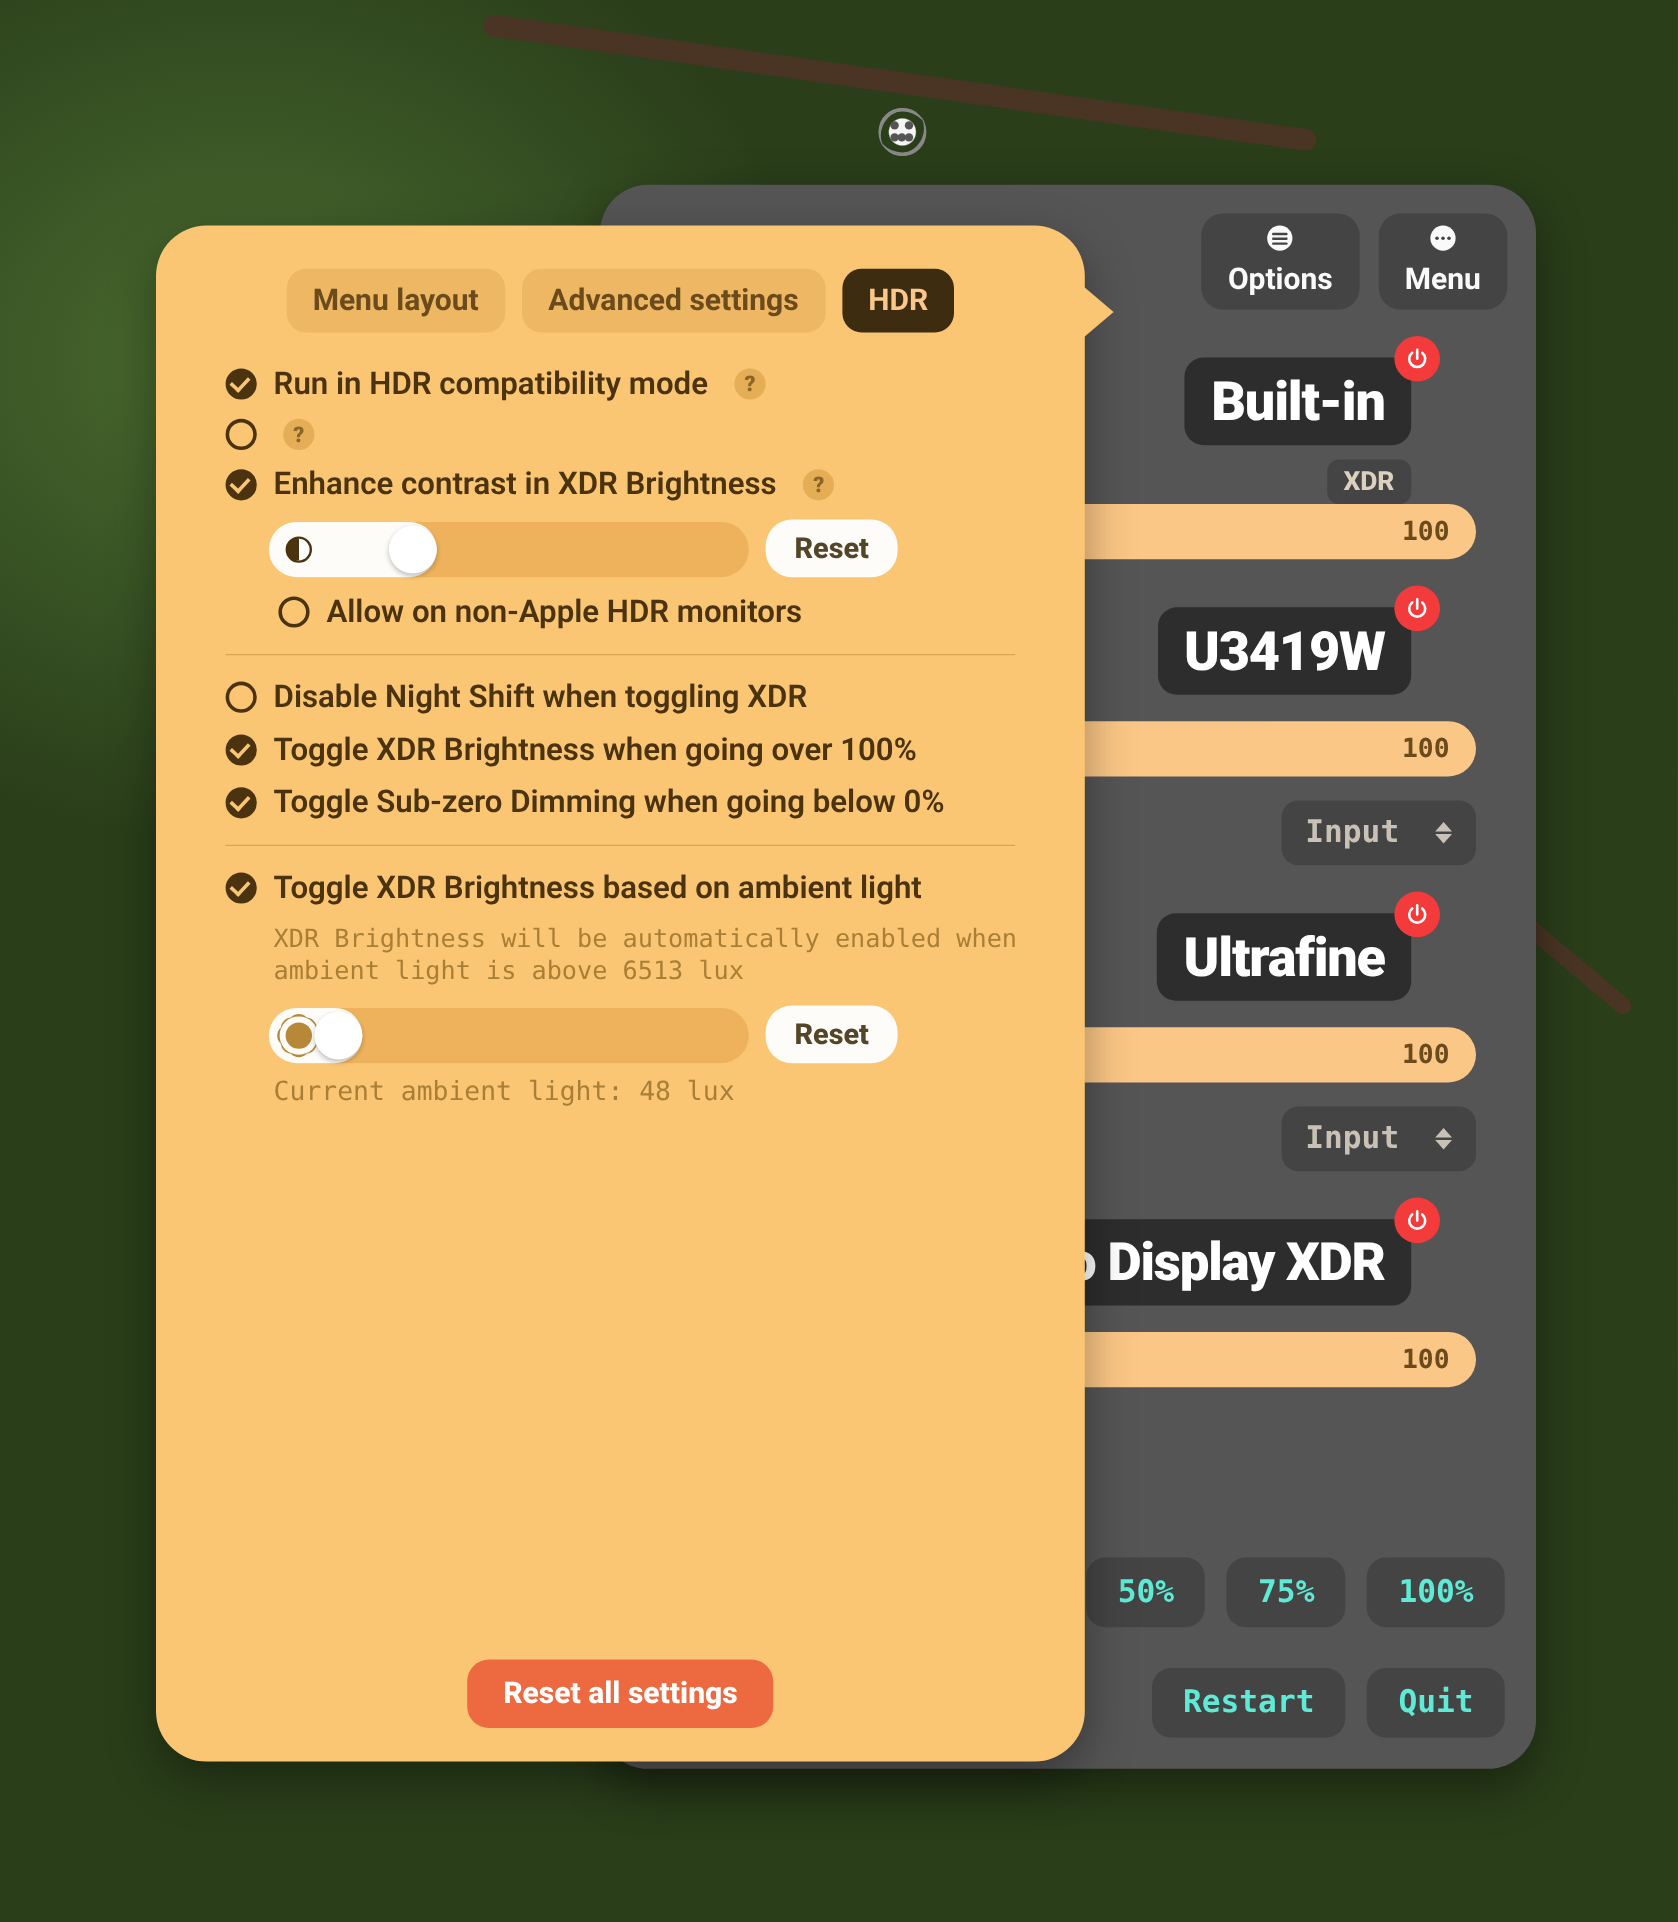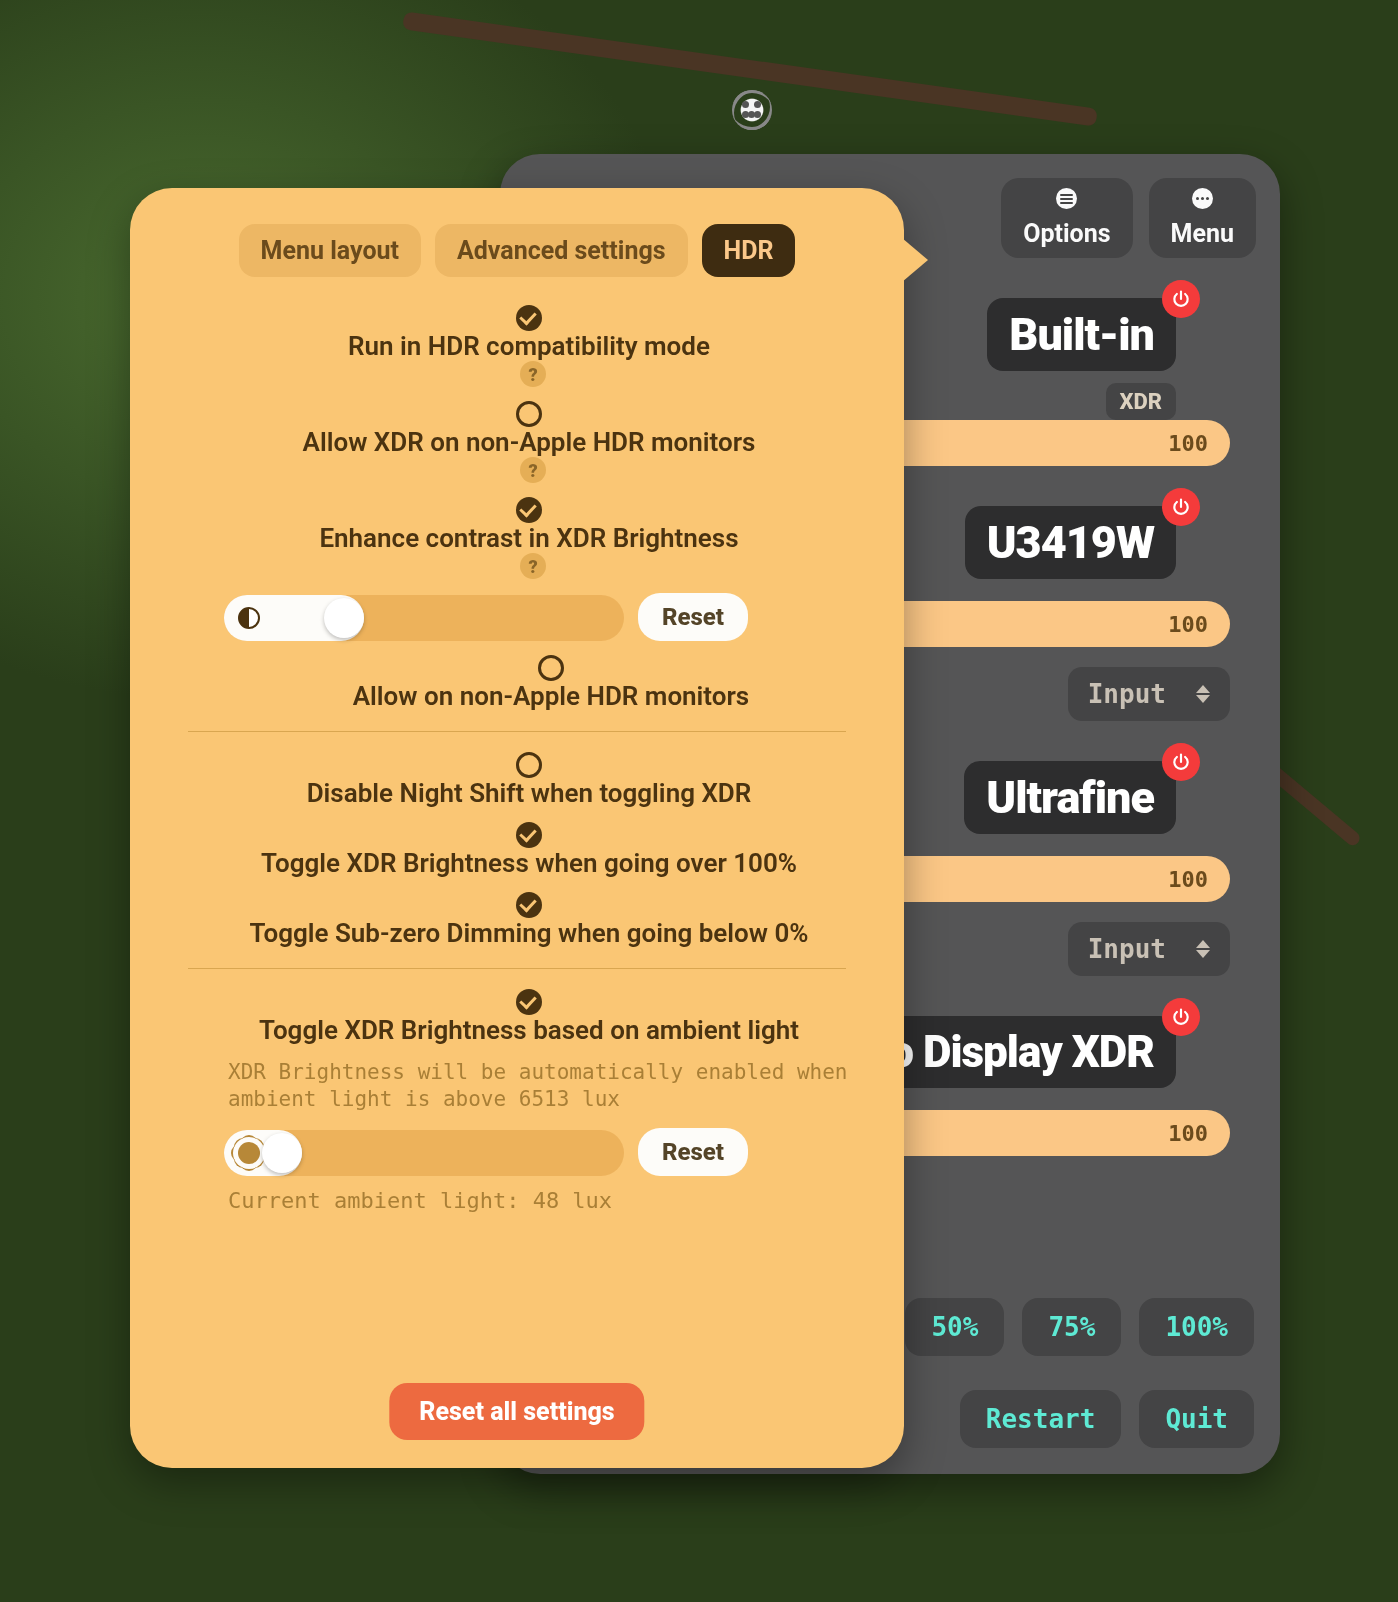--- a/index.html
+++ b/index.html
@@ -123,21 +123,21 @@
     border-left:26px solid #fac674;
   }
   .tabs-row { display:flex; justify-content:center; gap:14px; margin-bottom:28px;}
   .tab {
     padding:12px 22px; border-radius:16px;
     font-size:25px; font-weight:700; color:#6b4b1c;
     background:#edb764;
   }
   .tab.active { background:#3e2c11; color:#fbc88a; }
   
-  .check-row { display:flex; align-items:center; gap:0; margin:14px 0 14px 24px;flex-direction:column; }
+  .check-row { display:flex; align-items:center; gap:14px; margin:14px 0 14px 24px; }
   .chk {
     width:26px; height:26px; border-radius:50%;
     background:#4b3310; flex:none; position:relative;
   }
   .chk::after {
     content:""; position:absolute; left:7px; top:4px;
     width:7px; height:12px; border:solid #fac674; border-width:0 3px 3px 0;
     transform:rotate(43deg);
   }
   .chk.off { background:transparent; border:3px solid #4b3310; }
@@ -329,21 +329,20 @@
     <div class="tab active">HDR</div>
   </div>
 
   <div class="check-row">
     <span class="chk"></span>
     <span class="check-label">Run in HDR compatibility mode</span>
     <span class="help">?</span>
   </div>
   <div class="check-row">
     <span class="chk off"></span>
-    <span class="check-label">Allow XDR on non-Apple HDR monitors</span>
     <span class="help">?</span>
   </div>
   <div class="check-row">
     <span class="chk"></span>
     <span class="check-label">Enhance contrast in XDR Brightness</span>
     <span class="help">?</span>
   </div>
 
   <div class="slider-box">
     <div class="mini-slider">

